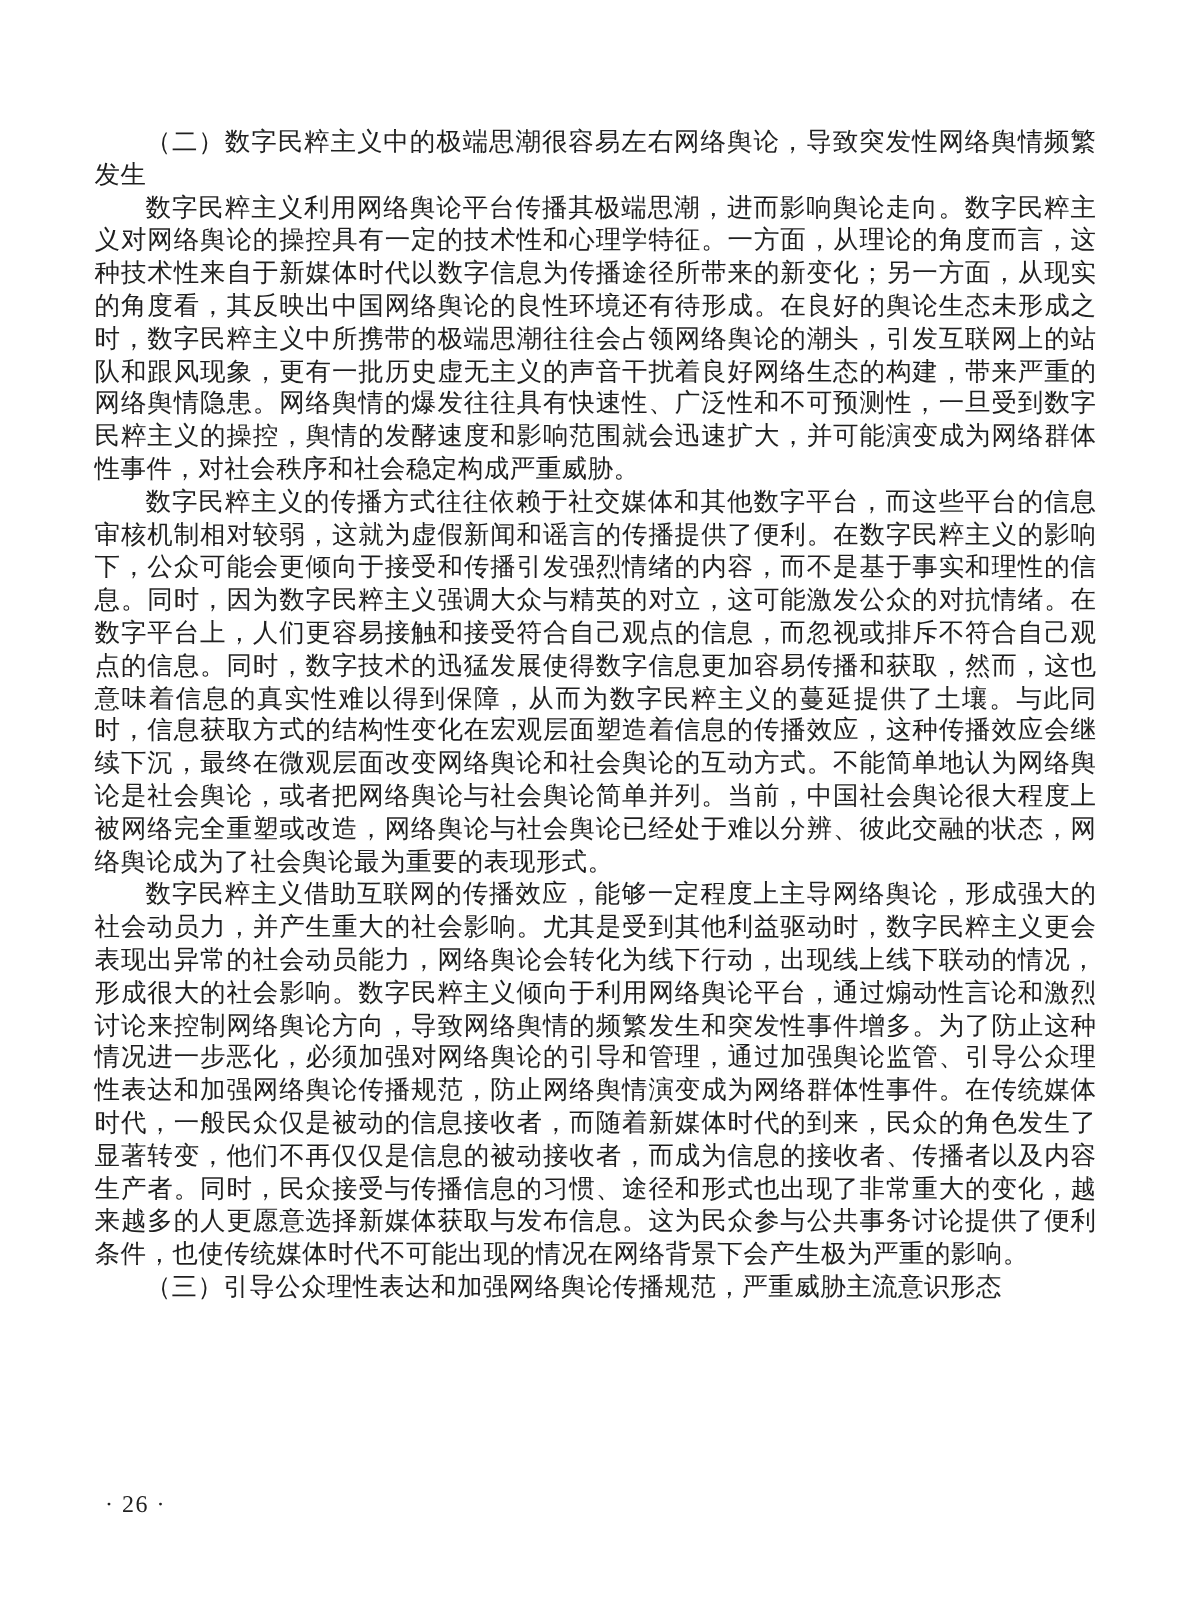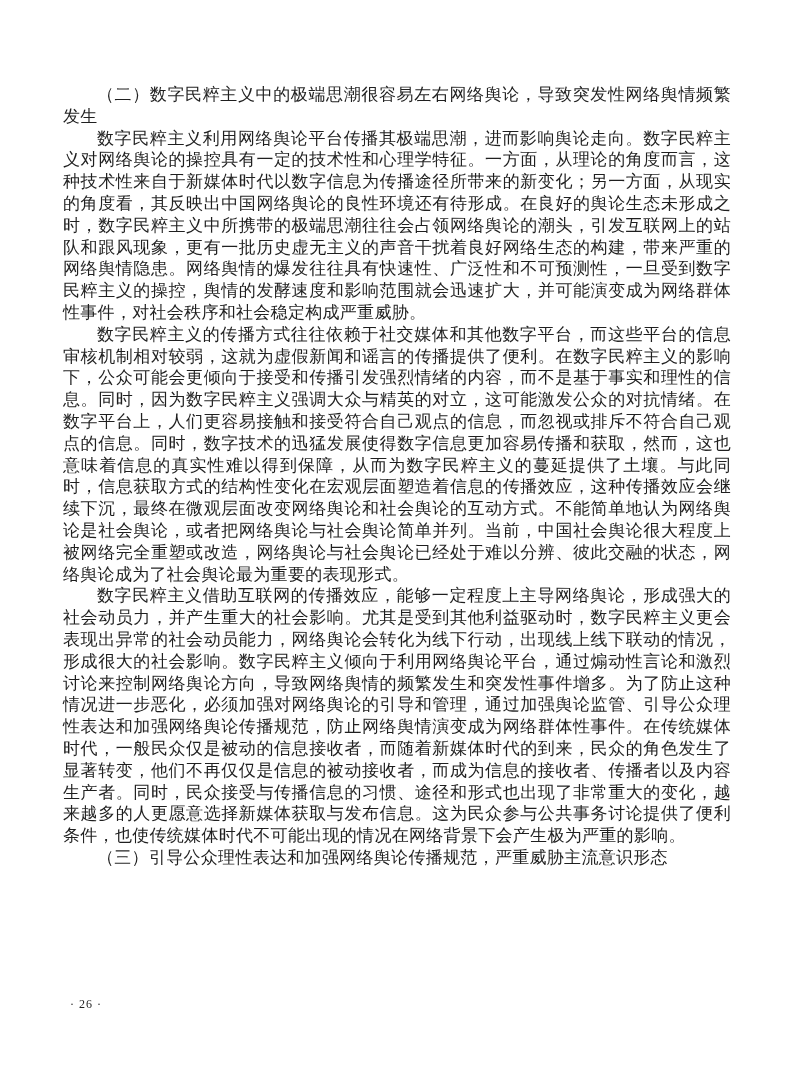--- a/index.html
+++ b/index.html
@@ -29,21 +29,21 @@
   }
   .para {
     margin: 0;
     padding: 0;
     text-indent: 2em;
   }
   .page-number {
     position: absolute;
     left: 70px;
     top: 994px;
-    font-size: 12px;
+    font-size: 16px;
     line-height: 20px;
     letter-spacing: 1px;
     color: #1f1f1f;
   }
 </style>
 </head>
 <body>
 
 <div class="page">
   <div class="text-block">

